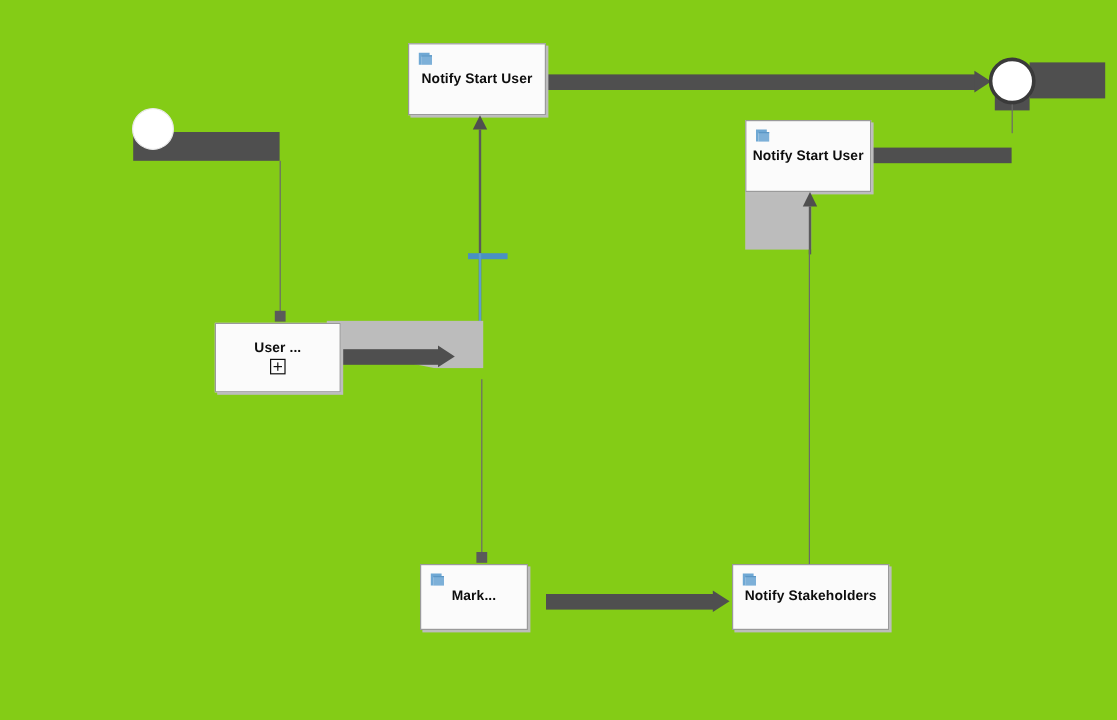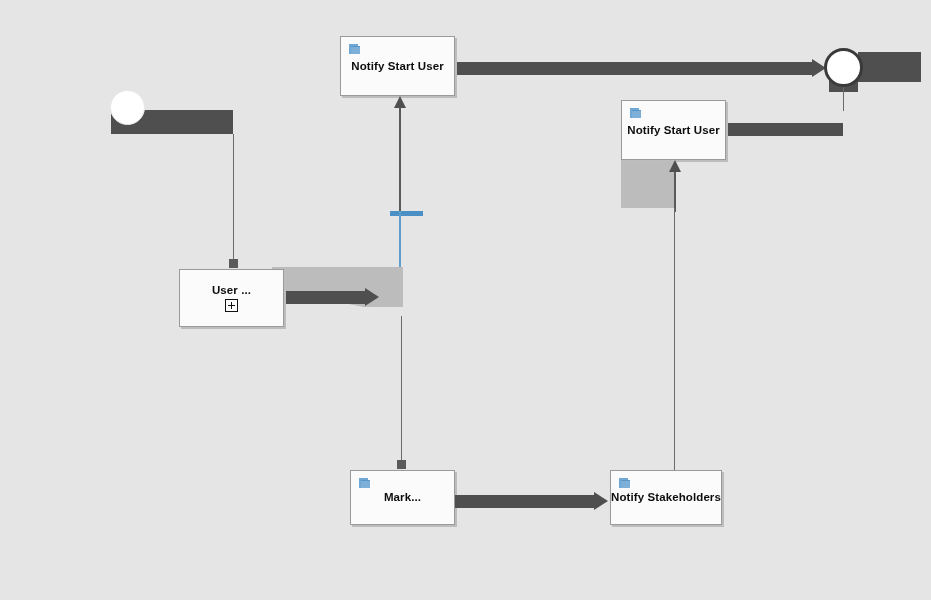--- a/index.html
+++ b/index.html
@@ -10,21 +10,21 @@
   body {
     width: 931px;
     height: 600px;
     overflow: hidden;
     font-family: "Liberation Sans", sans-serif;
   }
   #canvas {
     position: relative;
     width: 931px;
     height: 600px;
-    background: #e5e5e5;
+    background: #84cc16;
   }
 
   
   .node {
     position: absolute;
     background: #fbfbfb;
     border: 1px solid #9a9a9a;
     box-shadow: 2px 2px 0 0 #bdbdbd;
     box-sizing: border-box;
     display: flex;
@@ -190,35 +190,35 @@
   <div class="arrow-right" style="left:365px; top:288px;"></div>
 
   <div class="node" style="left:179px; top:269px; width:105px; height:58px;">
     <span class="node-label">User ...</span>
     <span class="marker-plus"></span>
   </div>
 
   <div class="thin-v" style="left:401px; top:316px; height:146px;"></div>
   <div class="endpoint-sq" style="left:397px; top:460px;"></div>
 
-  <div class="node" style="left:350px; top:470px; width:105px; height:55px;">
+  <div class="node" style="left:350px; top:470px; width:90px; height:55px;">
     <span class="task-icon">
       <svg width="15" height="14" viewBox="0 0 15 14">
         <path d="M1 1 h9 v2 h-7 v8 h-2 z" fill="#6fa8d4"></path>
         <rect x="3" y="3" width="9" height="8" fill="#7db0d8"></rect>
         <path d="M3 3 h9 v1 h-9 z" fill="#5b97c6"></path>
       </svg>
     </span>
     <span class="node-label">Mark...</span>
   </div>
 
   <div class="bar-darker" style="left:455px; top:495px; width:141px; height:13px;"></div>
   <div class="arrow-right" style="left:594px; top:492px;"></div>
 
-  <div class="node" style="left:610px; top:470px; width:112px; height:55px;">
+  <div class="node" style="left:610px; top:470px; width:131px; height:55px;">
     <span class="task-icon">
       <svg width="15" height="14" viewBox="0 0 15 14">
         <path d="M1 1 h9 v2 h-7 v8 h-2 z" fill="#6fa8d4"></path>
         <rect x="3" y="3" width="9" height="8" fill="#7db0d8"></rect>
         <path d="M3 3 h9 v1 h-9 z" fill="#5b97c6"></path>
       </svg>
     </span>
     <span class="node-label">Notify Stakeholders</span>
   </div>
 

